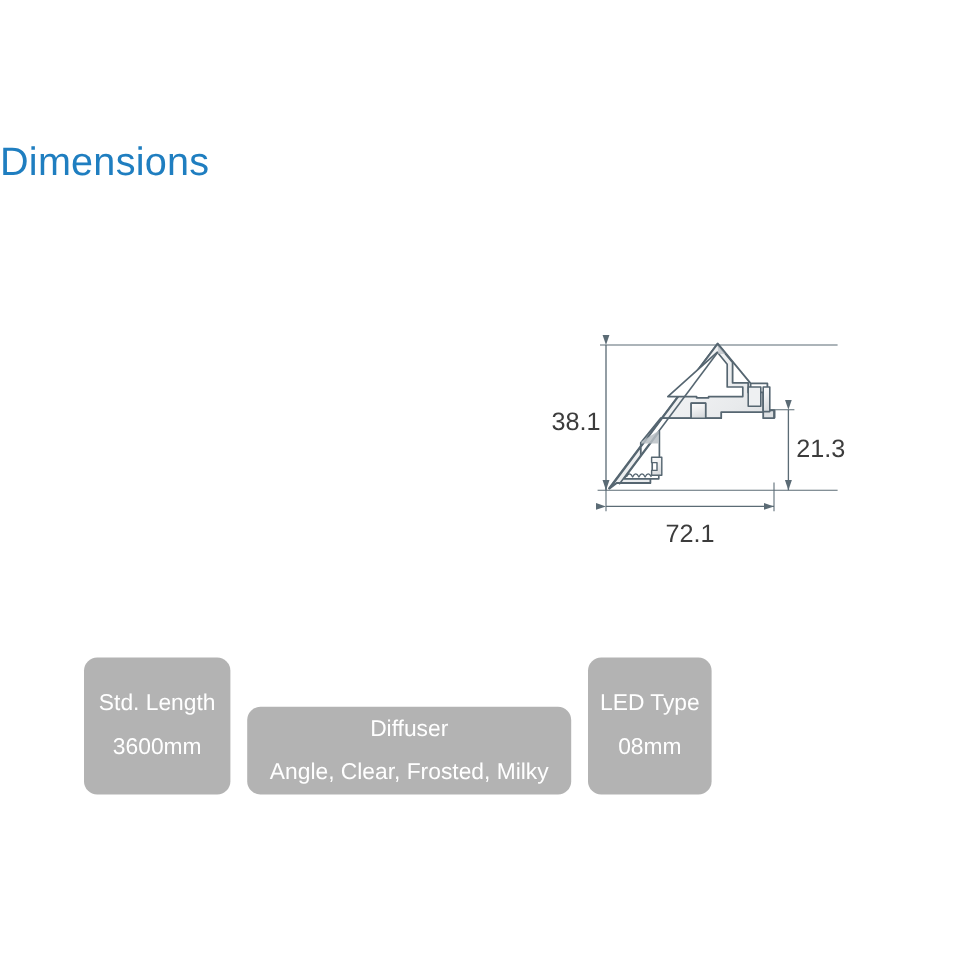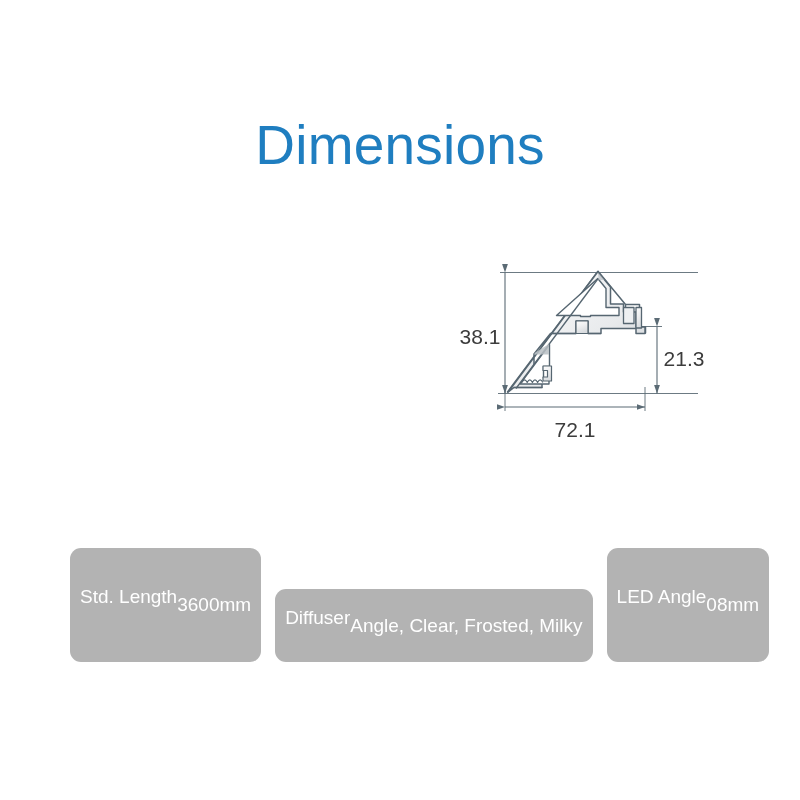--- a/index.html
+++ b/index.html
@@ -16,34 +16,34 @@
     font-family: "Liberation Sans", sans-serif;
     -webkit-font-smoothing: antialiased;
   }
 
   
   #page-title {
     position: absolute;
     left: 0;
     top: 118px;
     width: 800px;
-    text-align: center;
+    text-align: left;
     font-family: "Liberation Sans", sans-serif;
-    font-size: 55px;
+    font-size: 33px;
     font-weight: 400;
     letter-spacing: 0.2px;
     color: #1f7ec0;
     line-height: 1;
   }
 
   
   #drawing-wrap {
     position: absolute;
     left: 430px;
-    top: 241px;
+    top: 256px;
     width: 300px;
     height: 215px;
   }
   #profile-svg {
     display: block;
     width: 300px;
     height: 215px;
   }
 
   
@@ -55,21 +55,21 @@
     height: 114px;
     display: flex;
     flex-direction: row;
     align-items: stretch;
     gap: 14px;
   }
   .spec-box {
     background: #b3b3b3;
     border-radius: 11px;
     display: flex;
-    flex-direction: row;
+    flex-direction: column;
     align-items: center;
     justify-content: center;
     color: #ffffff;
     padding: 0 10px;
     box-sizing: border-box;
   }
   .spec-box.std-length { flex: 0 0 122px; }
   .spec-box.diffuser   { flex: 0 0 270px; margin-top: 41px; }
   .spec-box.led-type   { flex: 0 0 88px;  }
   .spec-box.beam-angle { flex: 0 0 124px; }
@@ -294,18 +294,18 @@
     <div class="spec-label">Std. Length</div>
     <div class="spec-value">3600mm</div>
   </div>
 
   <div class="spec-box diffuser">
     <div class="spec-label">Diffuser</div>
     <div class="spec-value">Angle, Clear, Frosted, Milky</div>
   </div>
 
   <div class="spec-box led-type">
-    <div class="spec-label">LED Angle</div>
+    <div class="spec-label">LED Type</div>
     <div class="spec-value">08mm</div>
   </div>
 
 
 </div>
 
 </body></html>

